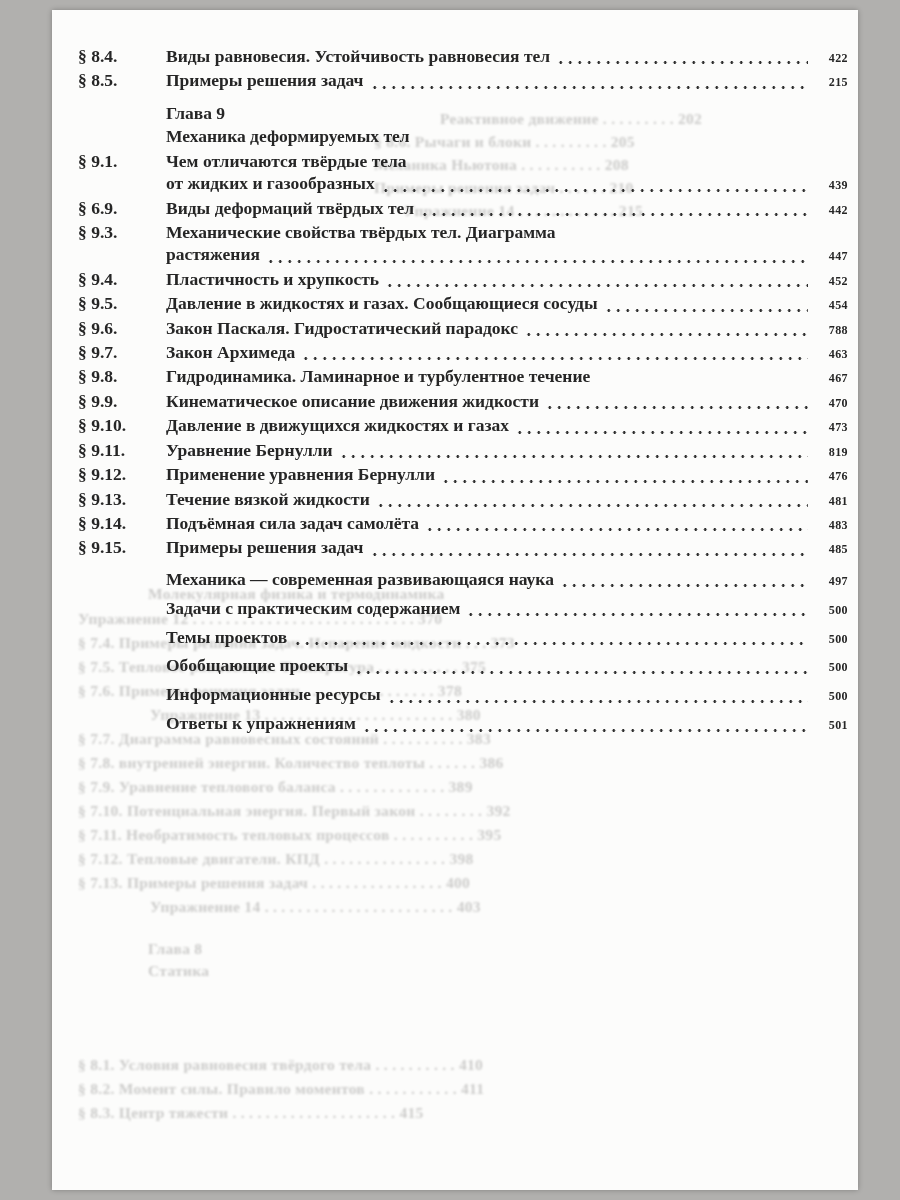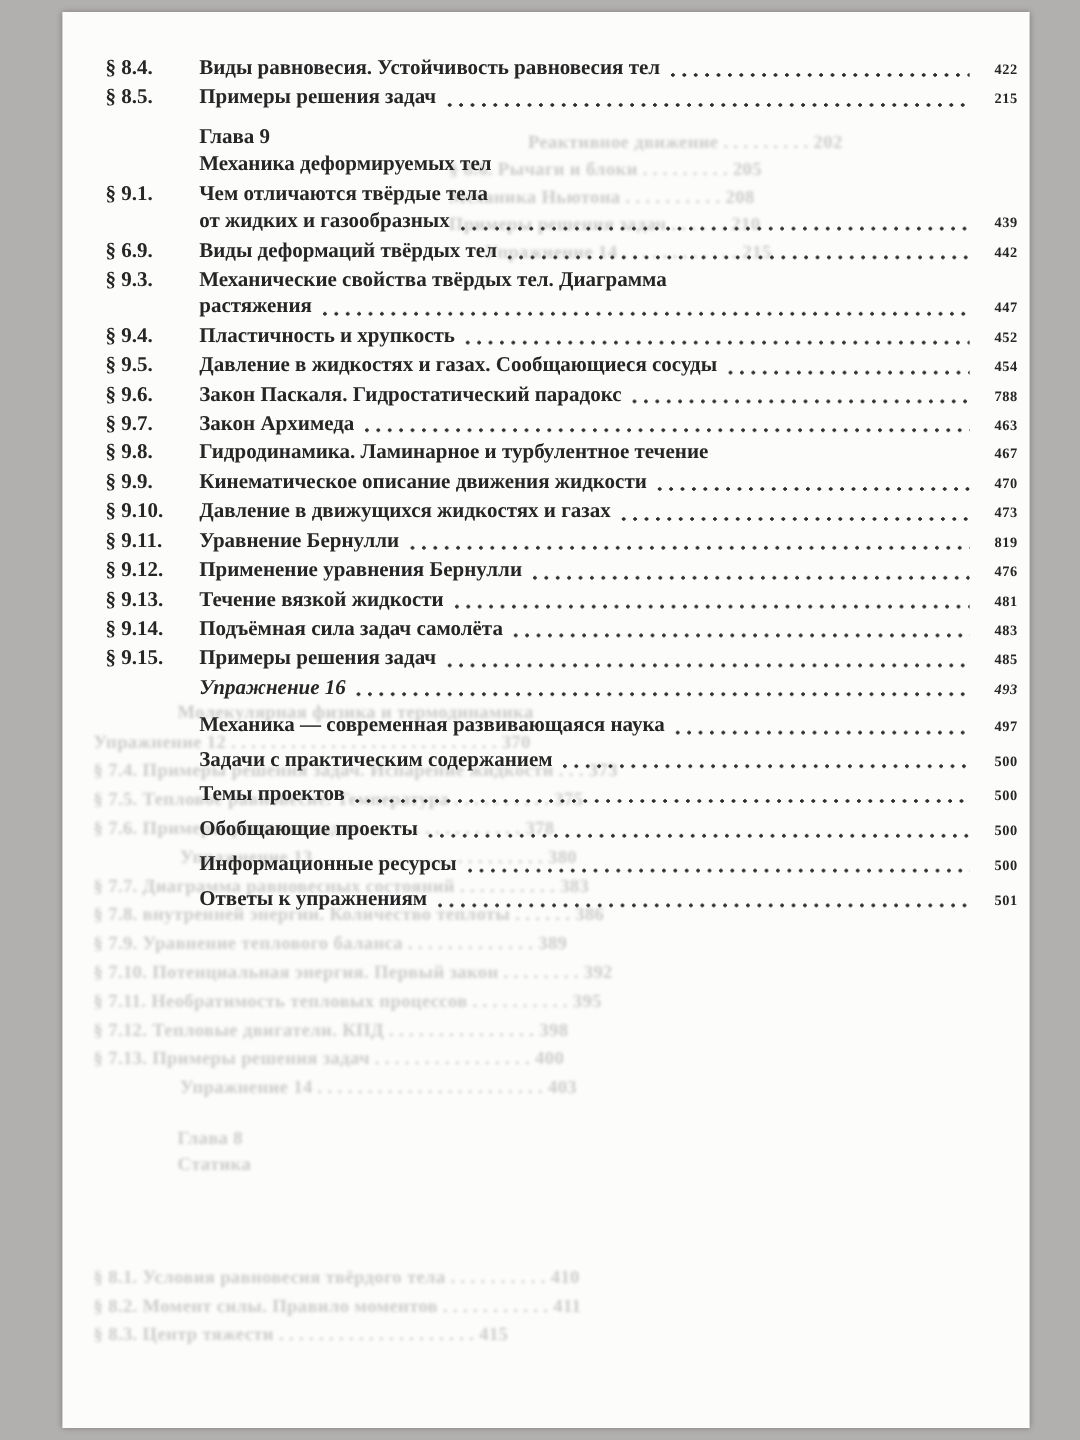--- a/index.html
+++ b/index.html
@@ -26,21 +26,21 @@
   .content{
     position:relative;z-index:1;
     padding:35px 10px 0 24px;
     color:var(--ink);
     font-size:17.5px;font-weight:700;
   }
   .sec{margin:0;}
   .sec.heading-group{margin-top:8px;margin-bottom:2px;}
   .heading{padding-left:90px;line-height:23px;}
   .entry{position:relative;padding-left:90px;}
-  .entry .num{position:absolute;left:12px;top:0;line-height:22.4px;}
+  .entry .num{position:absolute;left:2px;top:0;line-height:22.4px;}
   .entry .line{line-height:22.4px;}
   .entry.italic{font-style:italic;}
   .line.last{display:flex;align-items:baseline;}
   .txt{flex:0 1 auto;white-space:nowrap;overflow:hidden;}
   .leader{
     flex:1 1 auto;min-width:10px;height:5px;
     align-self:flex-end;margin:0 6px 4px 6px;
     background-image:radial-gradient(circle,#2e2e2e 1.25px,transparent 1.6px);
     background-size:9.5px 5px;background-repeat:repeat-x;background-position:0 100%;
   }
@@ -218,27 +218,20 @@
           </div>
         </div>
         <div class="entry">
           <span class="num">§ 9.15.</span>
           <div class="line last">
             <span class="txt">Примеры решения задач</span>
             <span class="leader"></span>
             <span class="pg">485</span>
           </div>
         </div>
-        <div class="entry italic">
-          <div class="line last">
-            <span class="txt">Упражнение 16</span>
-            <span class="leader"></span>
-            <span class="pg">493</span>
-          </div>
-        </div>
       </div>
       <div class="sec bold">
         <div class="entry">
           <div class="line last">
             <span class="txt">Механика — современная развивающаяся наука</span>
             <span class="leader"></span>
             <span class="pg">497</span>
           </div>
         </div>
         <div class="entry">

